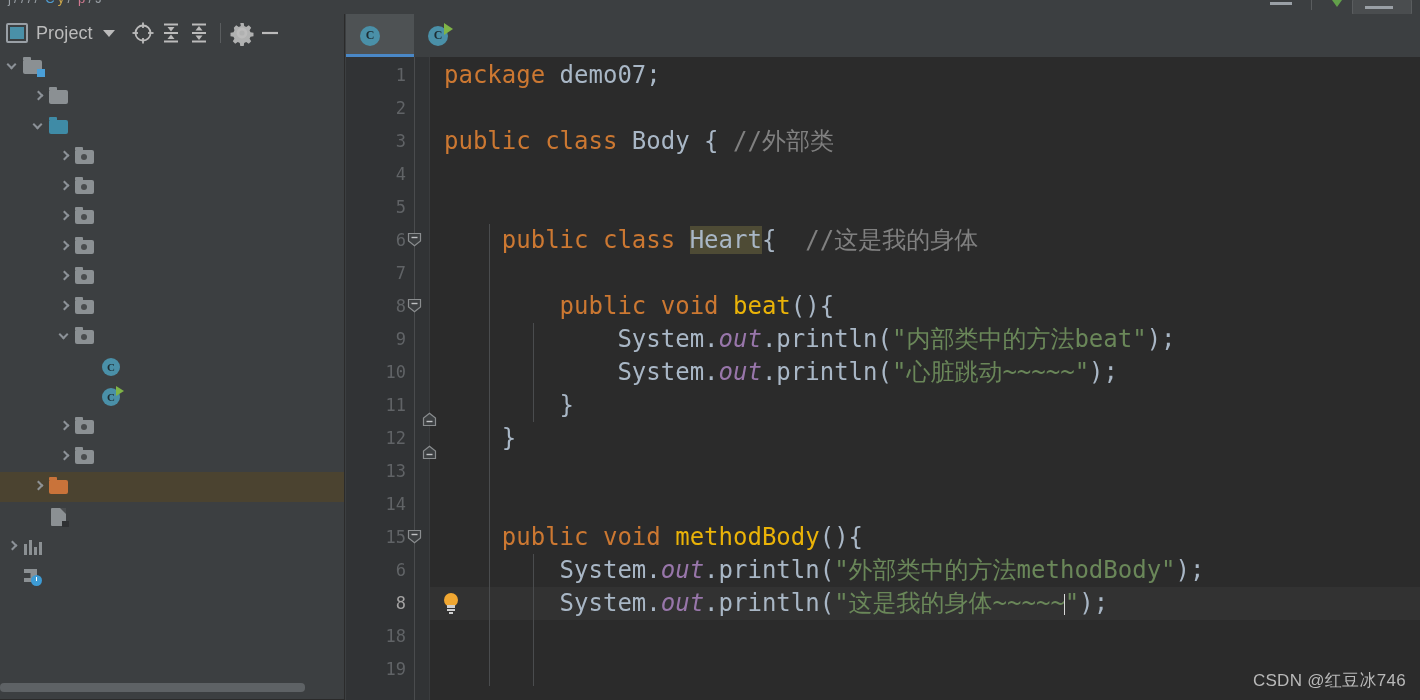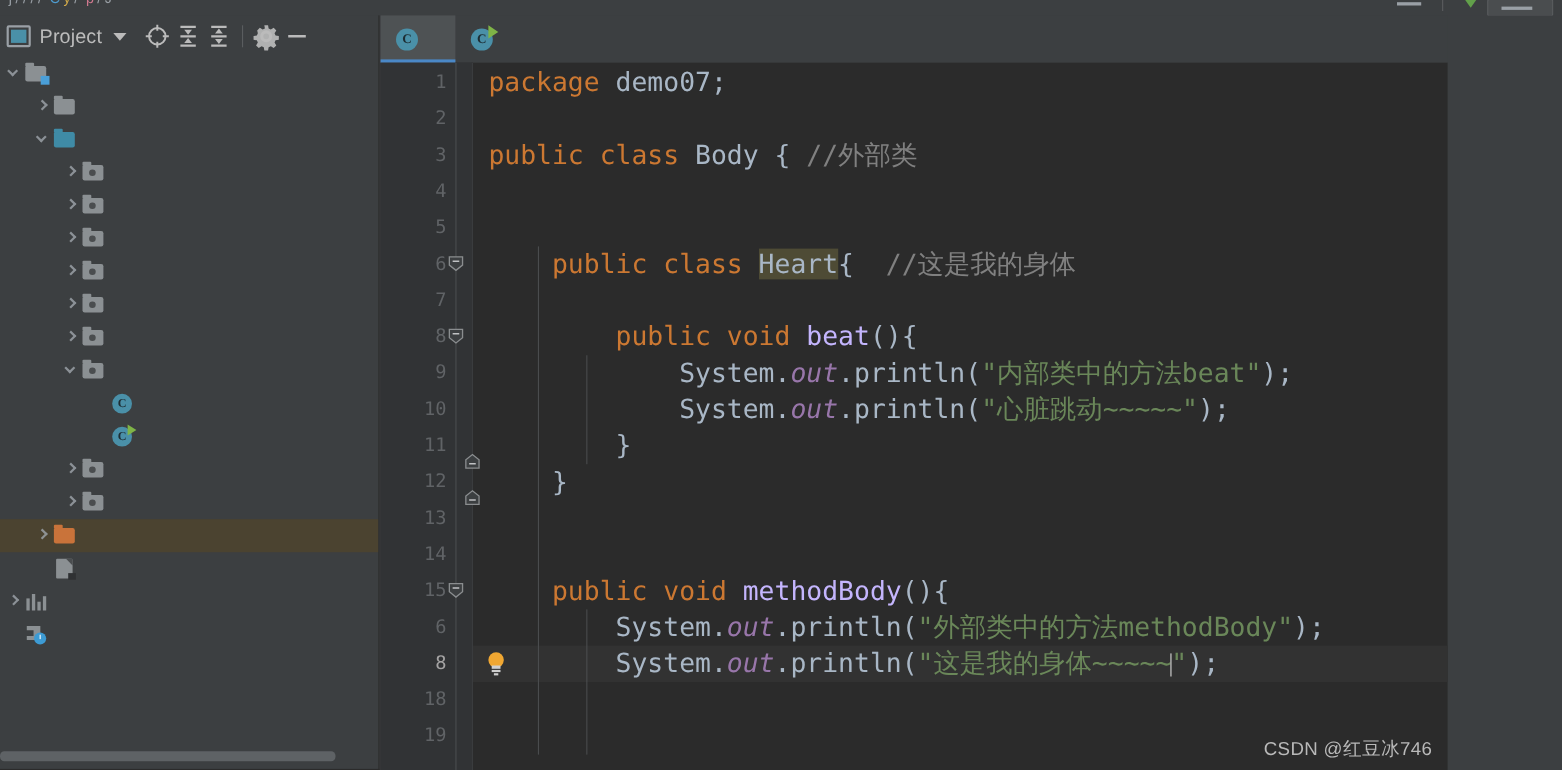--- a/index.html
+++ b/index.html
@@ -2,21 +2,21 @@
 <html><head>
 <meta charset="utf-8">
 <style>
   * { box-sizing: border-box; margin: 0; padding: 0; }
   html, body {
     width: 1420px; height: 700px;
     background: #3c3f41;
     font-family: "Liberation Sans", sans-serif;
     overflow: hidden;
   }
-  #app { position: relative; width: 1316px; height: 700px; }
+  #app { position: relative; width: 1420px; height: 700px; }
 
   
   .topsliver {
     position: absolute; left: 0; top: 0; width: 1420px; height: 14px;
     background: #3c3f41; overflow: hidden;
   }
   .topsliver .crumbs {
     position: absolute; left: 8px; top: -9px;
     font-size: 13px; color: #9aa0a6; white-space: nowrap;
     letter-spacing: 0.2px;
@@ -176,21 +176,21 @@
     color: #a9b7c6; line-height: 33px;
   }
   .curline-band { position:absolute; left:0; right:0; height:33px; background:#323232; }
 
   
   .kw { color: #cc7832; }
   .id { color: #a9b7c6; }
   .cm { color: #808080; }
   .str { color: #6a8759; }
   .fld2 { color: #9876aa; font-style: italic; }
-  .mth { color: #c4b5fd; }
+  .mth { color: #eab308; }
   .hl { background: #4e4b35; }
   .caret { display:inline-block; width:1px; height:21px; background:#d9d9d9;
            vertical-align:-4px; margin:0 -0.5px; }
 
   
   .iguide { position:absolute; width:1px; background:#4a4c4e; }
 
   
   .fm { position:absolute; width:15px; height:15px; }
   .fm svg { display:block; }

